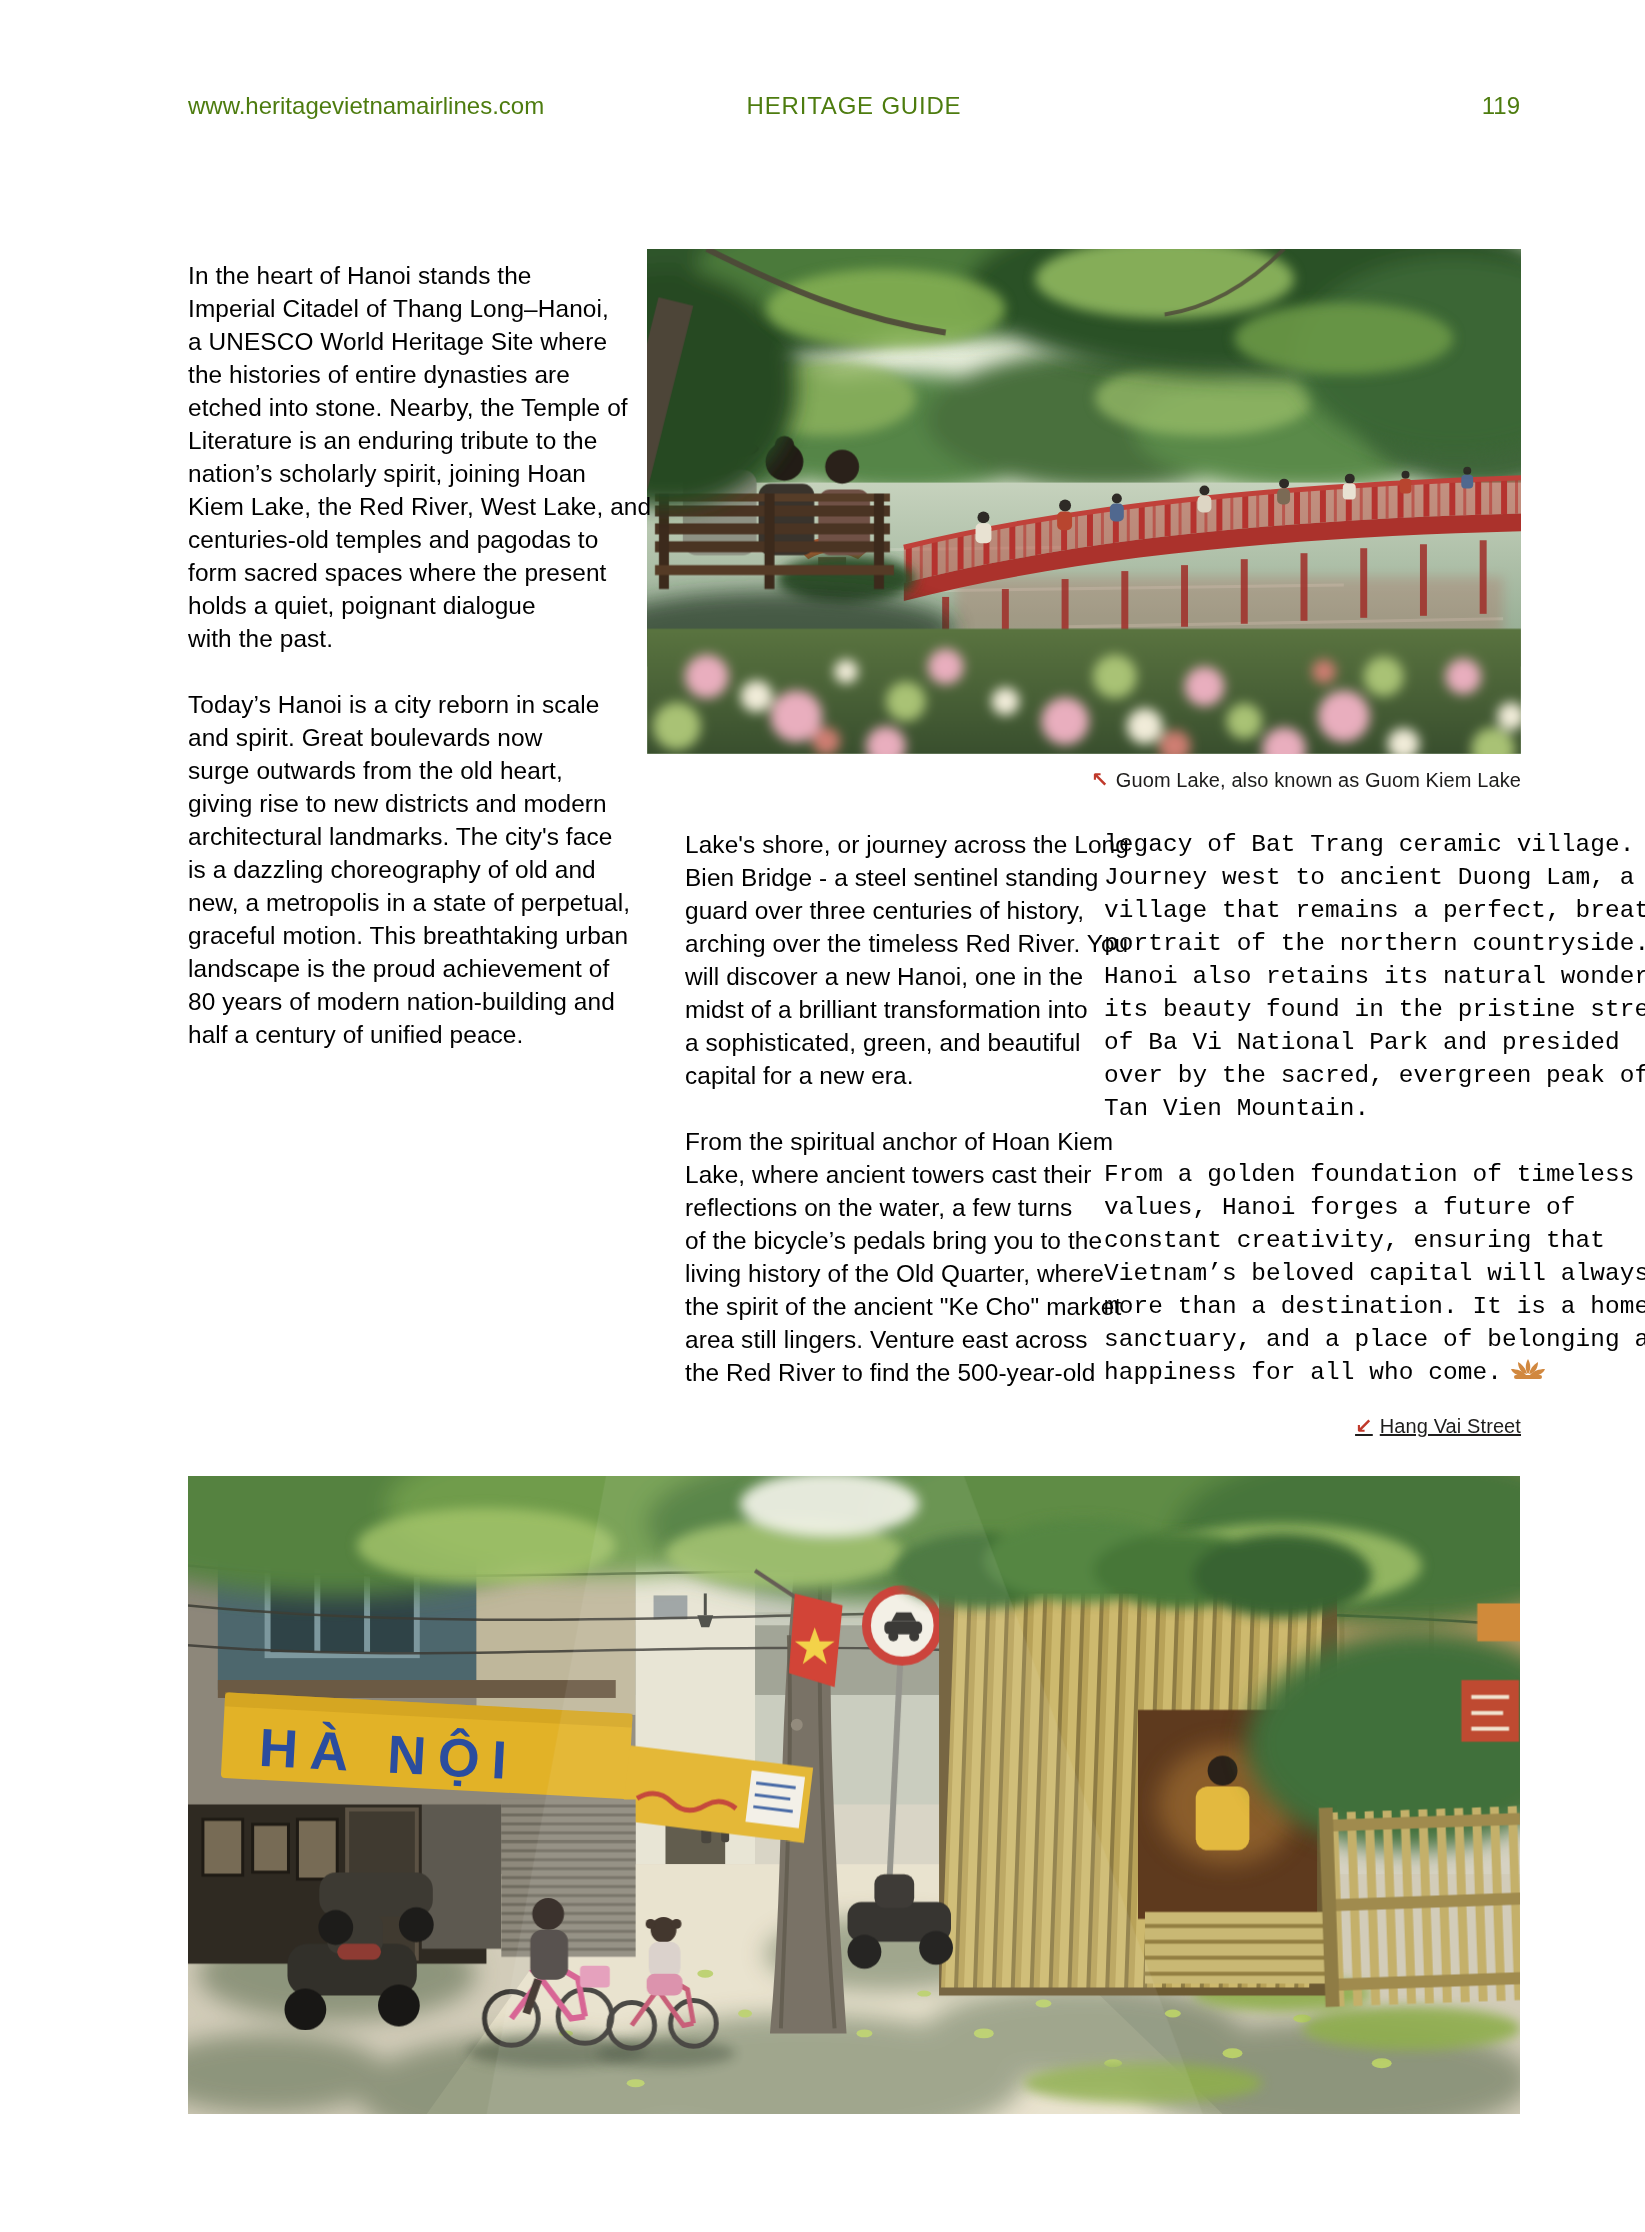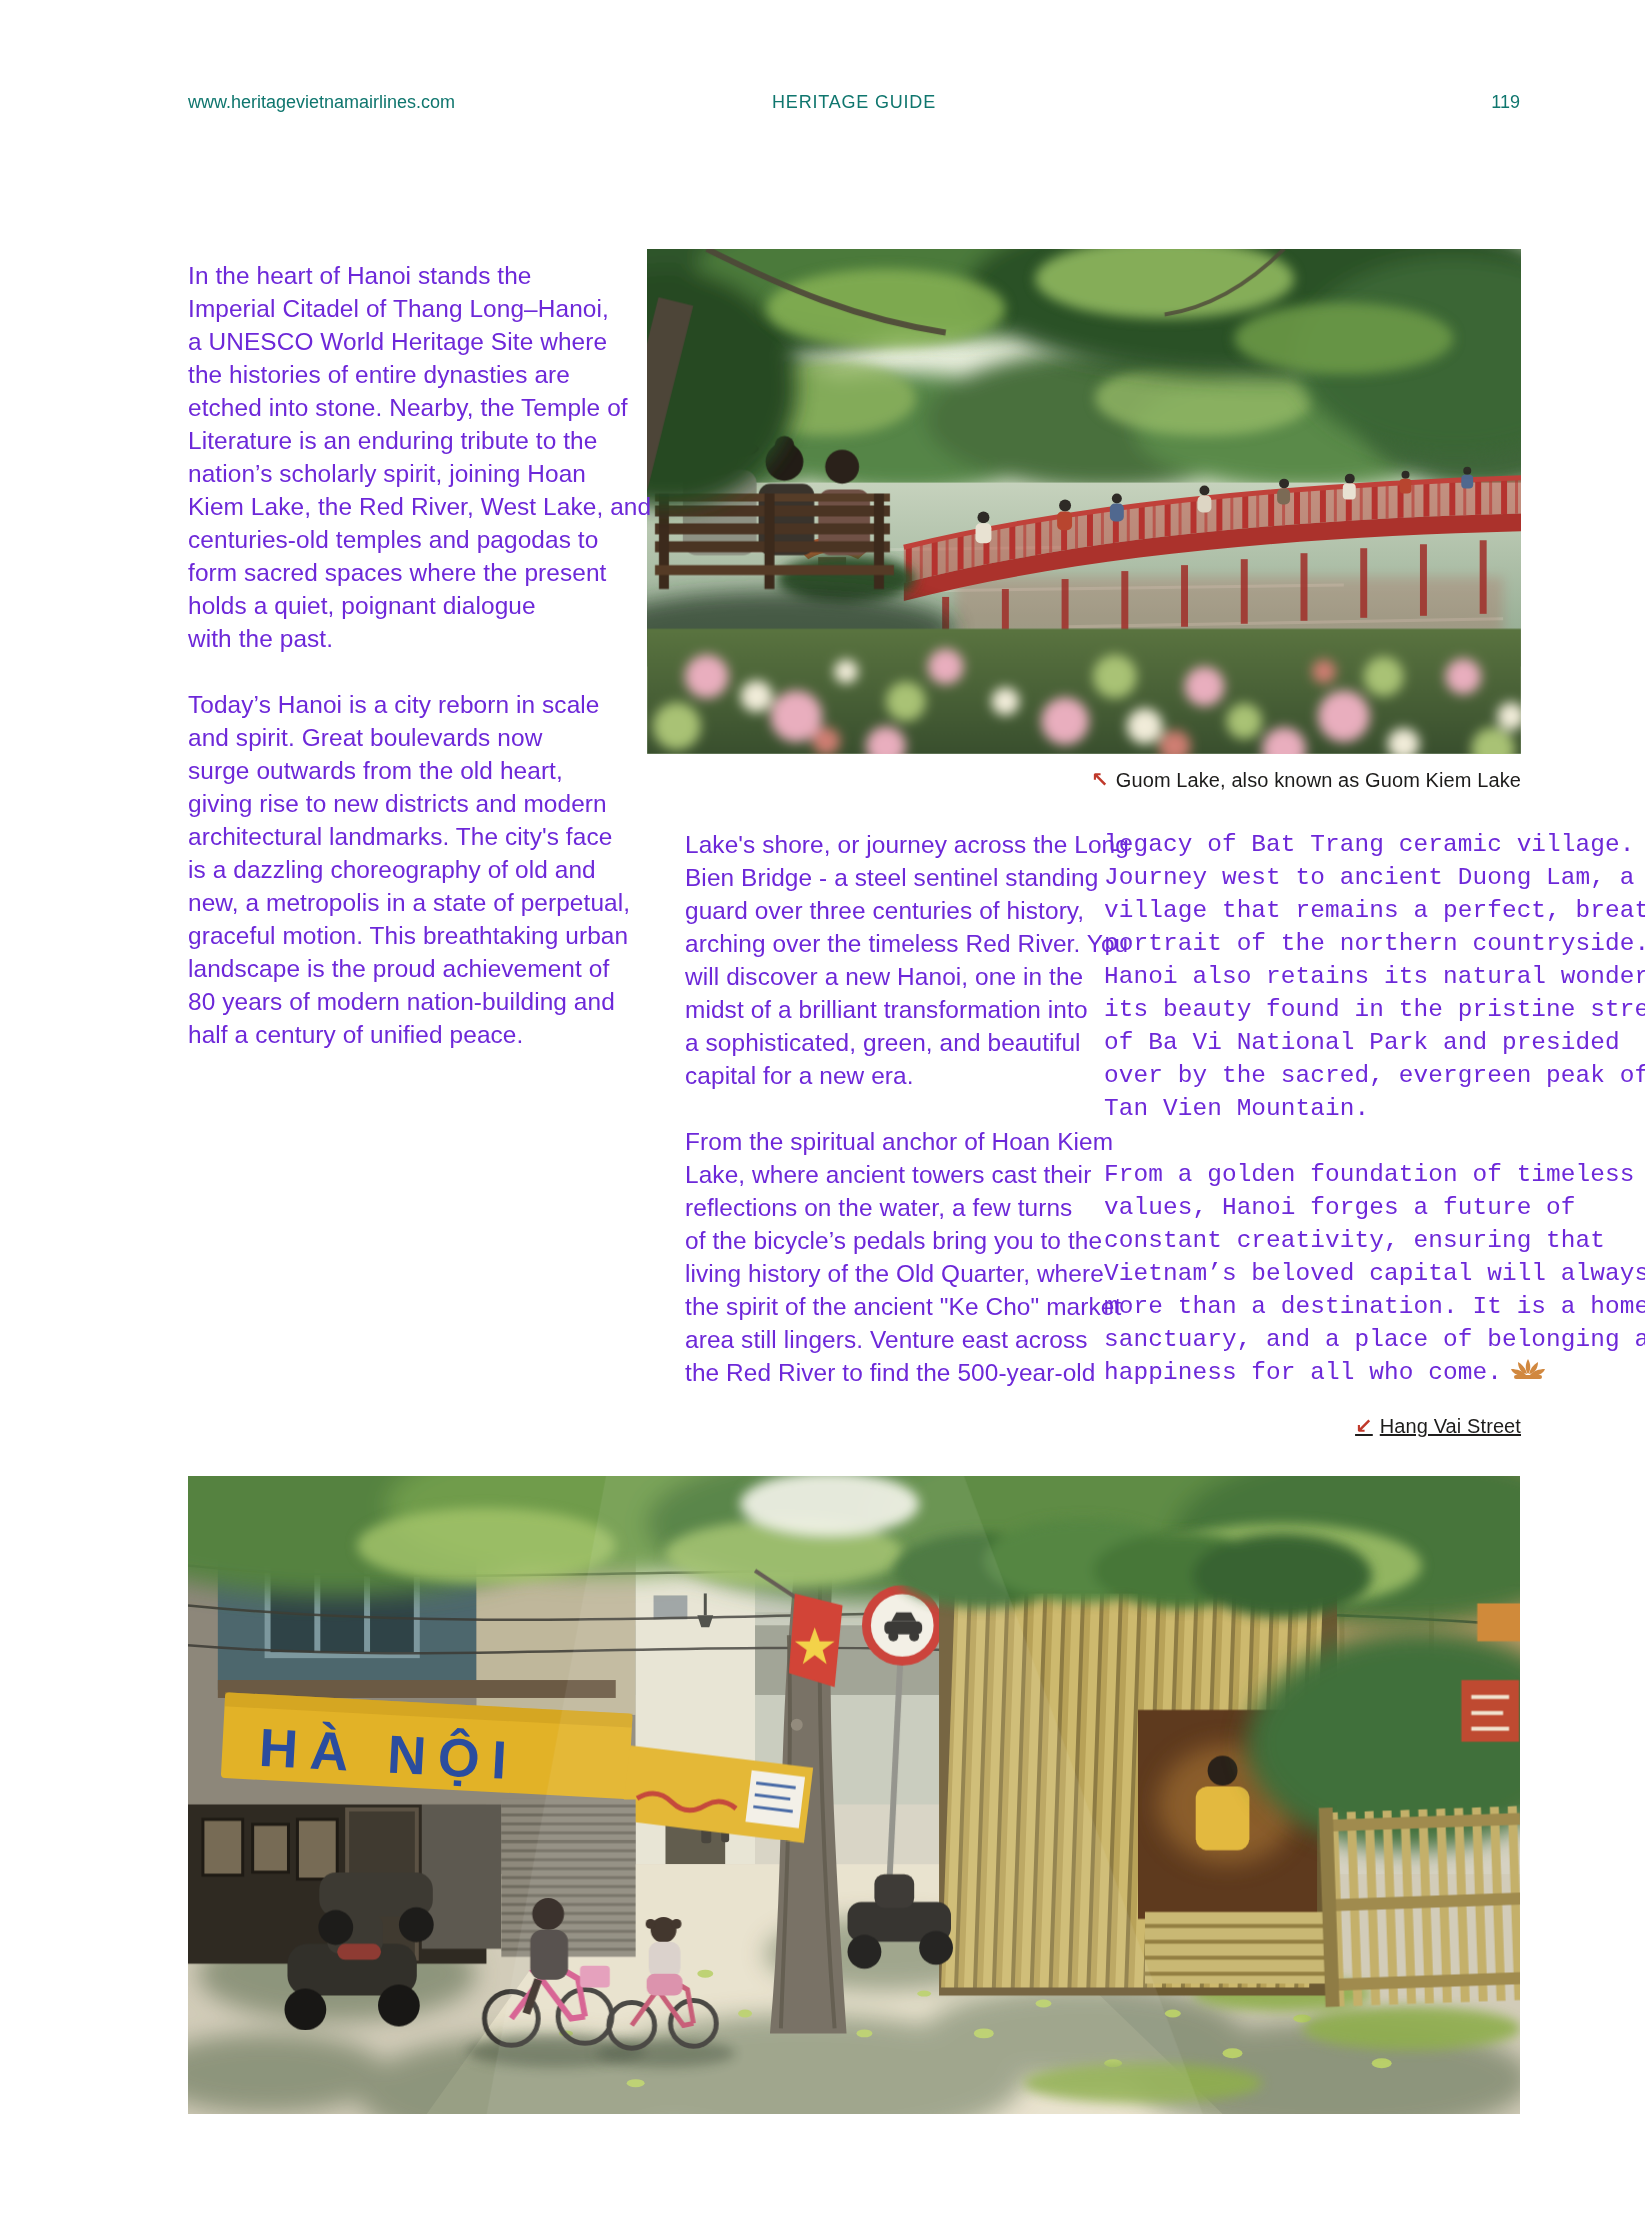--- a/index.html
+++ b/index.html
@@ -1,28 +1,28 @@
 <!DOCTYPE html>
 <html><head>
 <meta charset="utf-8">
 <style>
   html,body{margin:0;padding:0;background:#ffffff;}
   .page{position:relative;width:1646px;height:2233px;background:#ffffff;overflow:hidden;
         font-family:"Liberation Sans","DejaVu Sans",sans-serif;color:#2e2c2b;}
   
-  .hdr{position:absolute;left:188px;top:92px;width:1332px;height:28px;font-size:18px;color:#0f766e;}
+  .hdr{position:absolute;left:188px;top:92px;width:1332px;height:28px;font-size:24px;color:#4d7c0f;}
   .hdr .url{position:absolute;left:0;top:0;}
   .hdr .title{position:absolute;left:50%;top:0;transform:translateX(-50%);letter-spacing:0.8px;}
   .hdr .pnum{position:absolute;right:0;top:0;}
   
   .col{position:absolute;}
   .c1{left:188px;top:259px;}
   .c2{left:685px;top:828px;}
   .c3{left:1104px;top:828px;font-family:Liberation Mono, monospace;}
-  .para{white-space:pre;font-size:24.4px;line-height:33px;margin:0 0 33px 0;letter-spacing:0.1px;color:#6d28d9;}
+  .para{white-space:pre;font-size:24.4px;line-height:33px;margin:0 0 33px 0;letter-spacing:0.1px;color:#000000;}
   .para .lotus{display:inline-block;vertical-align:-2px;margin-left:8px;}
   
   .caption{position:absolute;right:125px;white-space:nowrap;font-size:20px;color:#1d1c1b;letter-spacing:0.1px;}
   .cap-top{top:768px;}
   .cap-bottom{top:1414px;text-decoration:underline;}
   .caption .arrow{color:#c0392b;font-size:21px;margin-right:7px;font-weight:bold;}
   
   .photo{position:absolute;overflow:hidden;background:#cfd8c6;}
   .photo-top{left:647px;top:249px;width:874px;height:505px;}
   .photo-bottom{left:188px;top:1476px;width:1332px;height:638px;}

